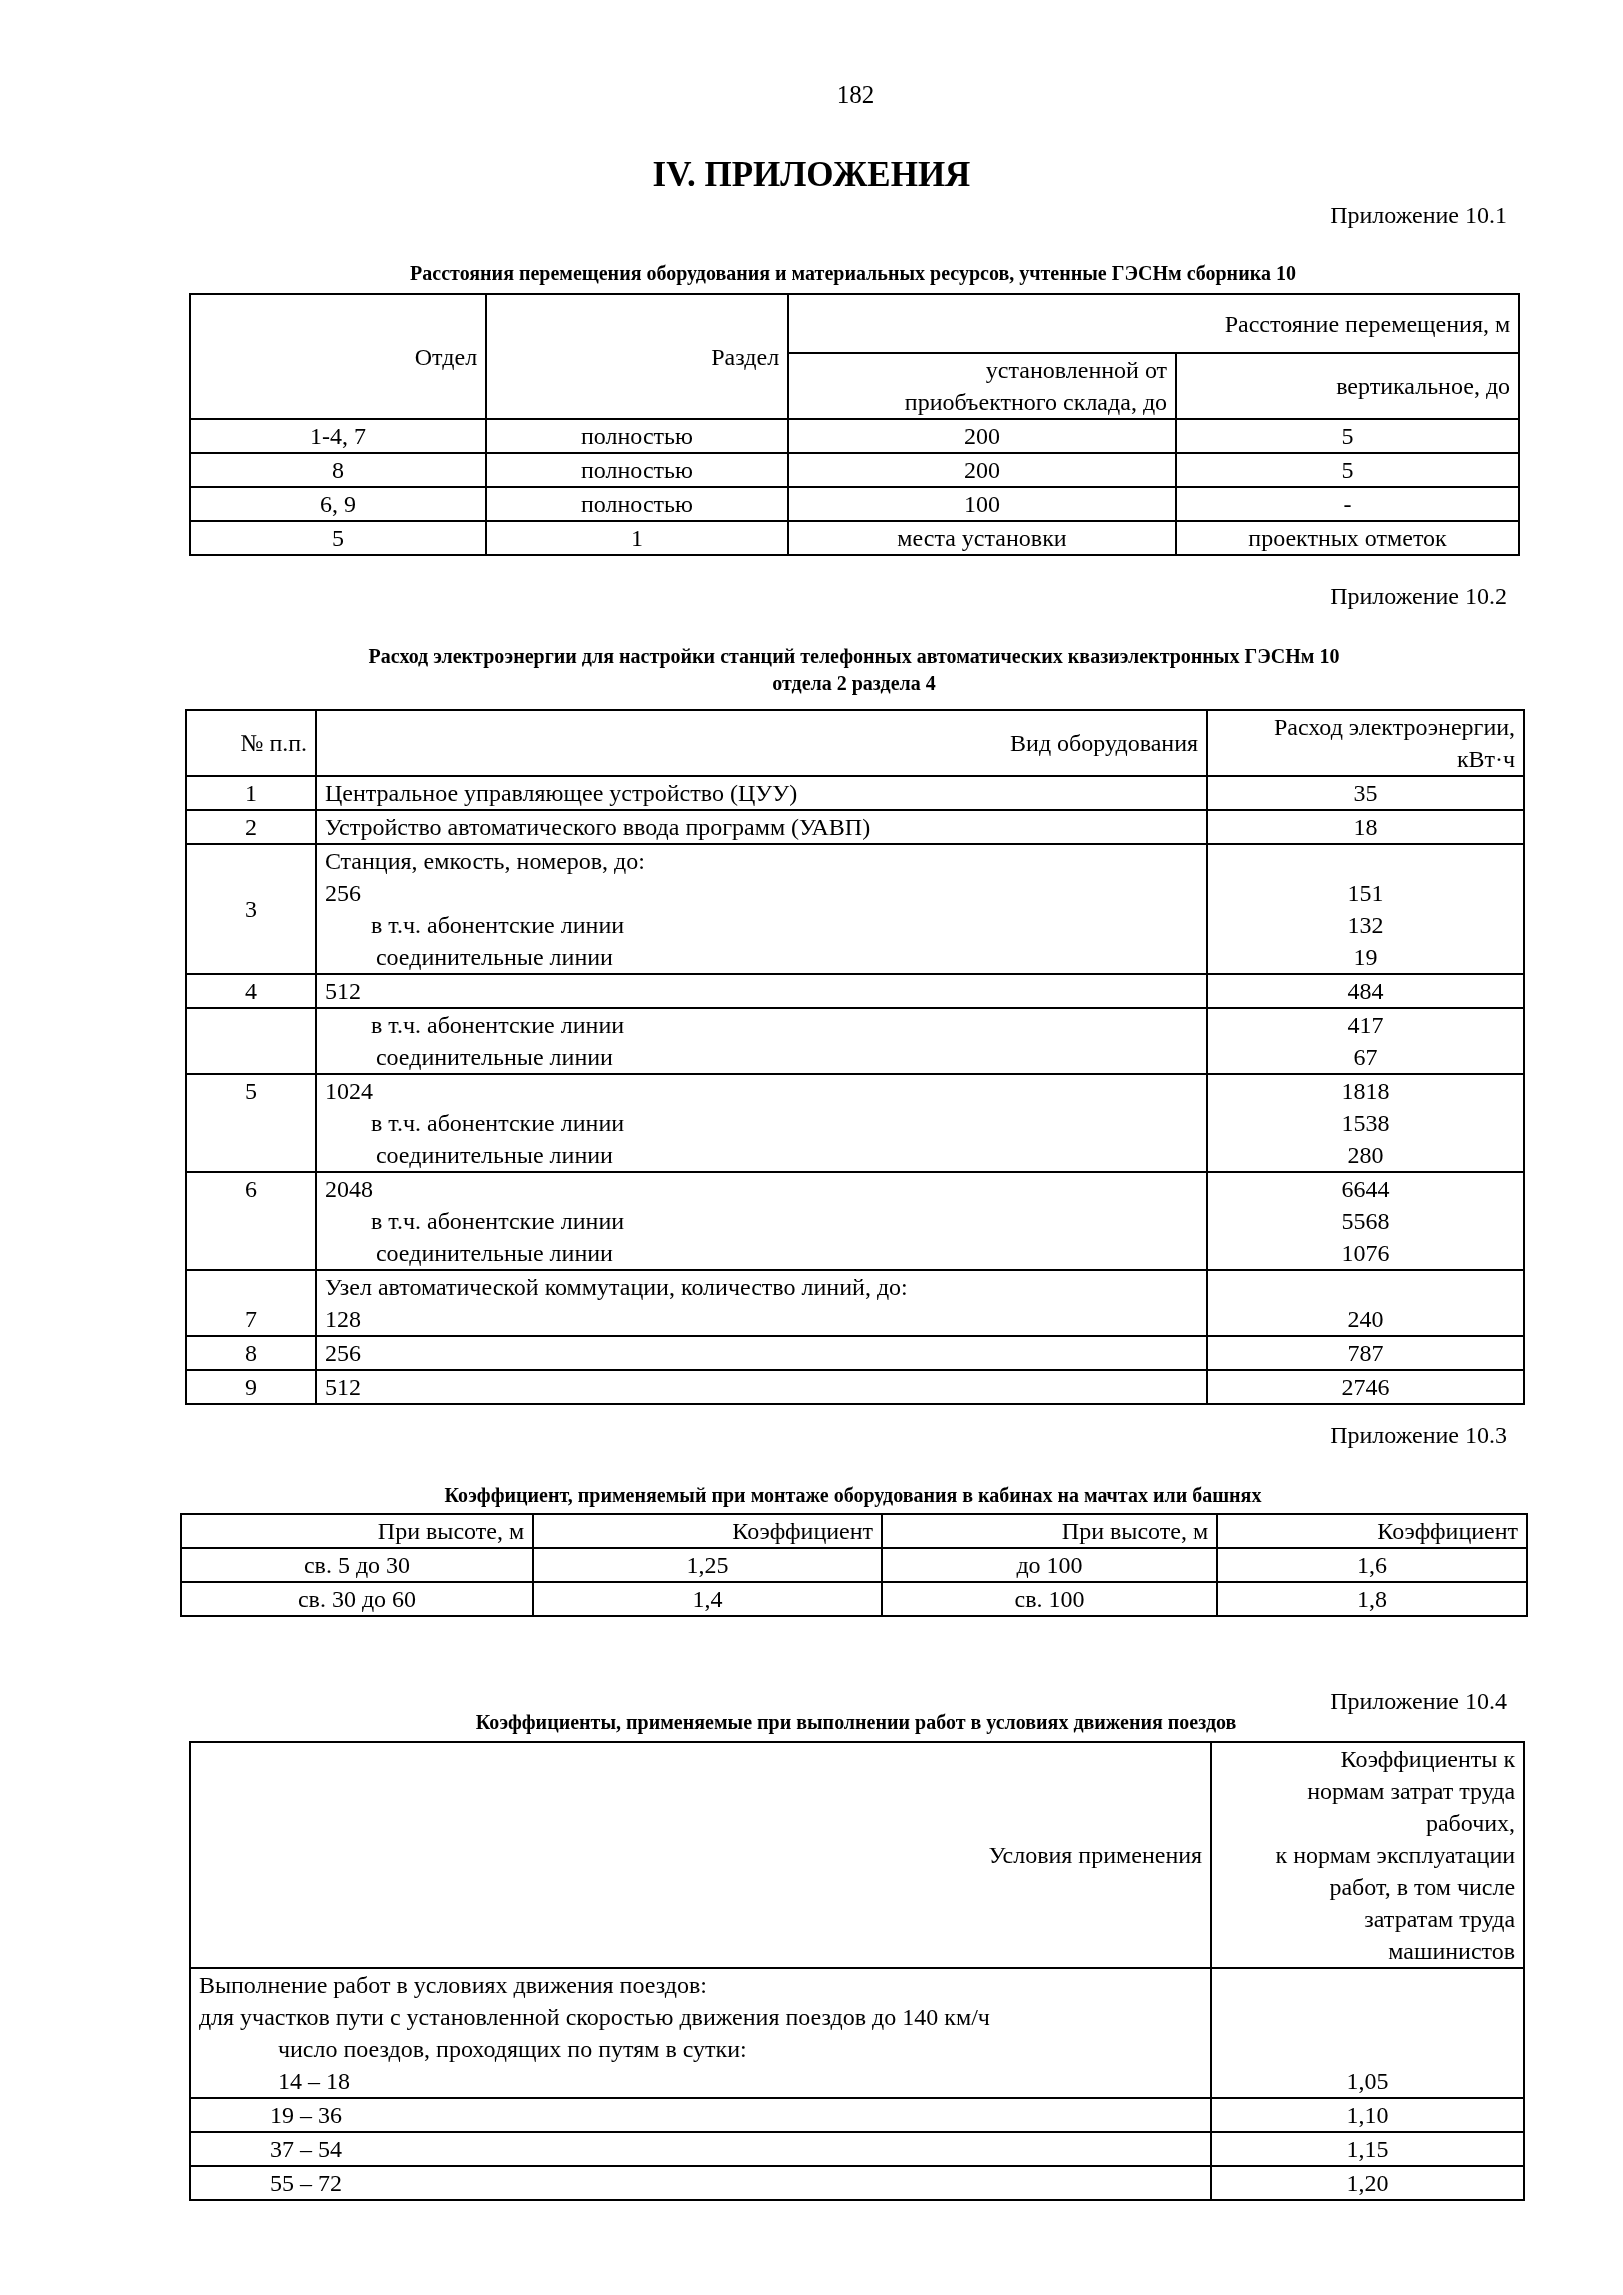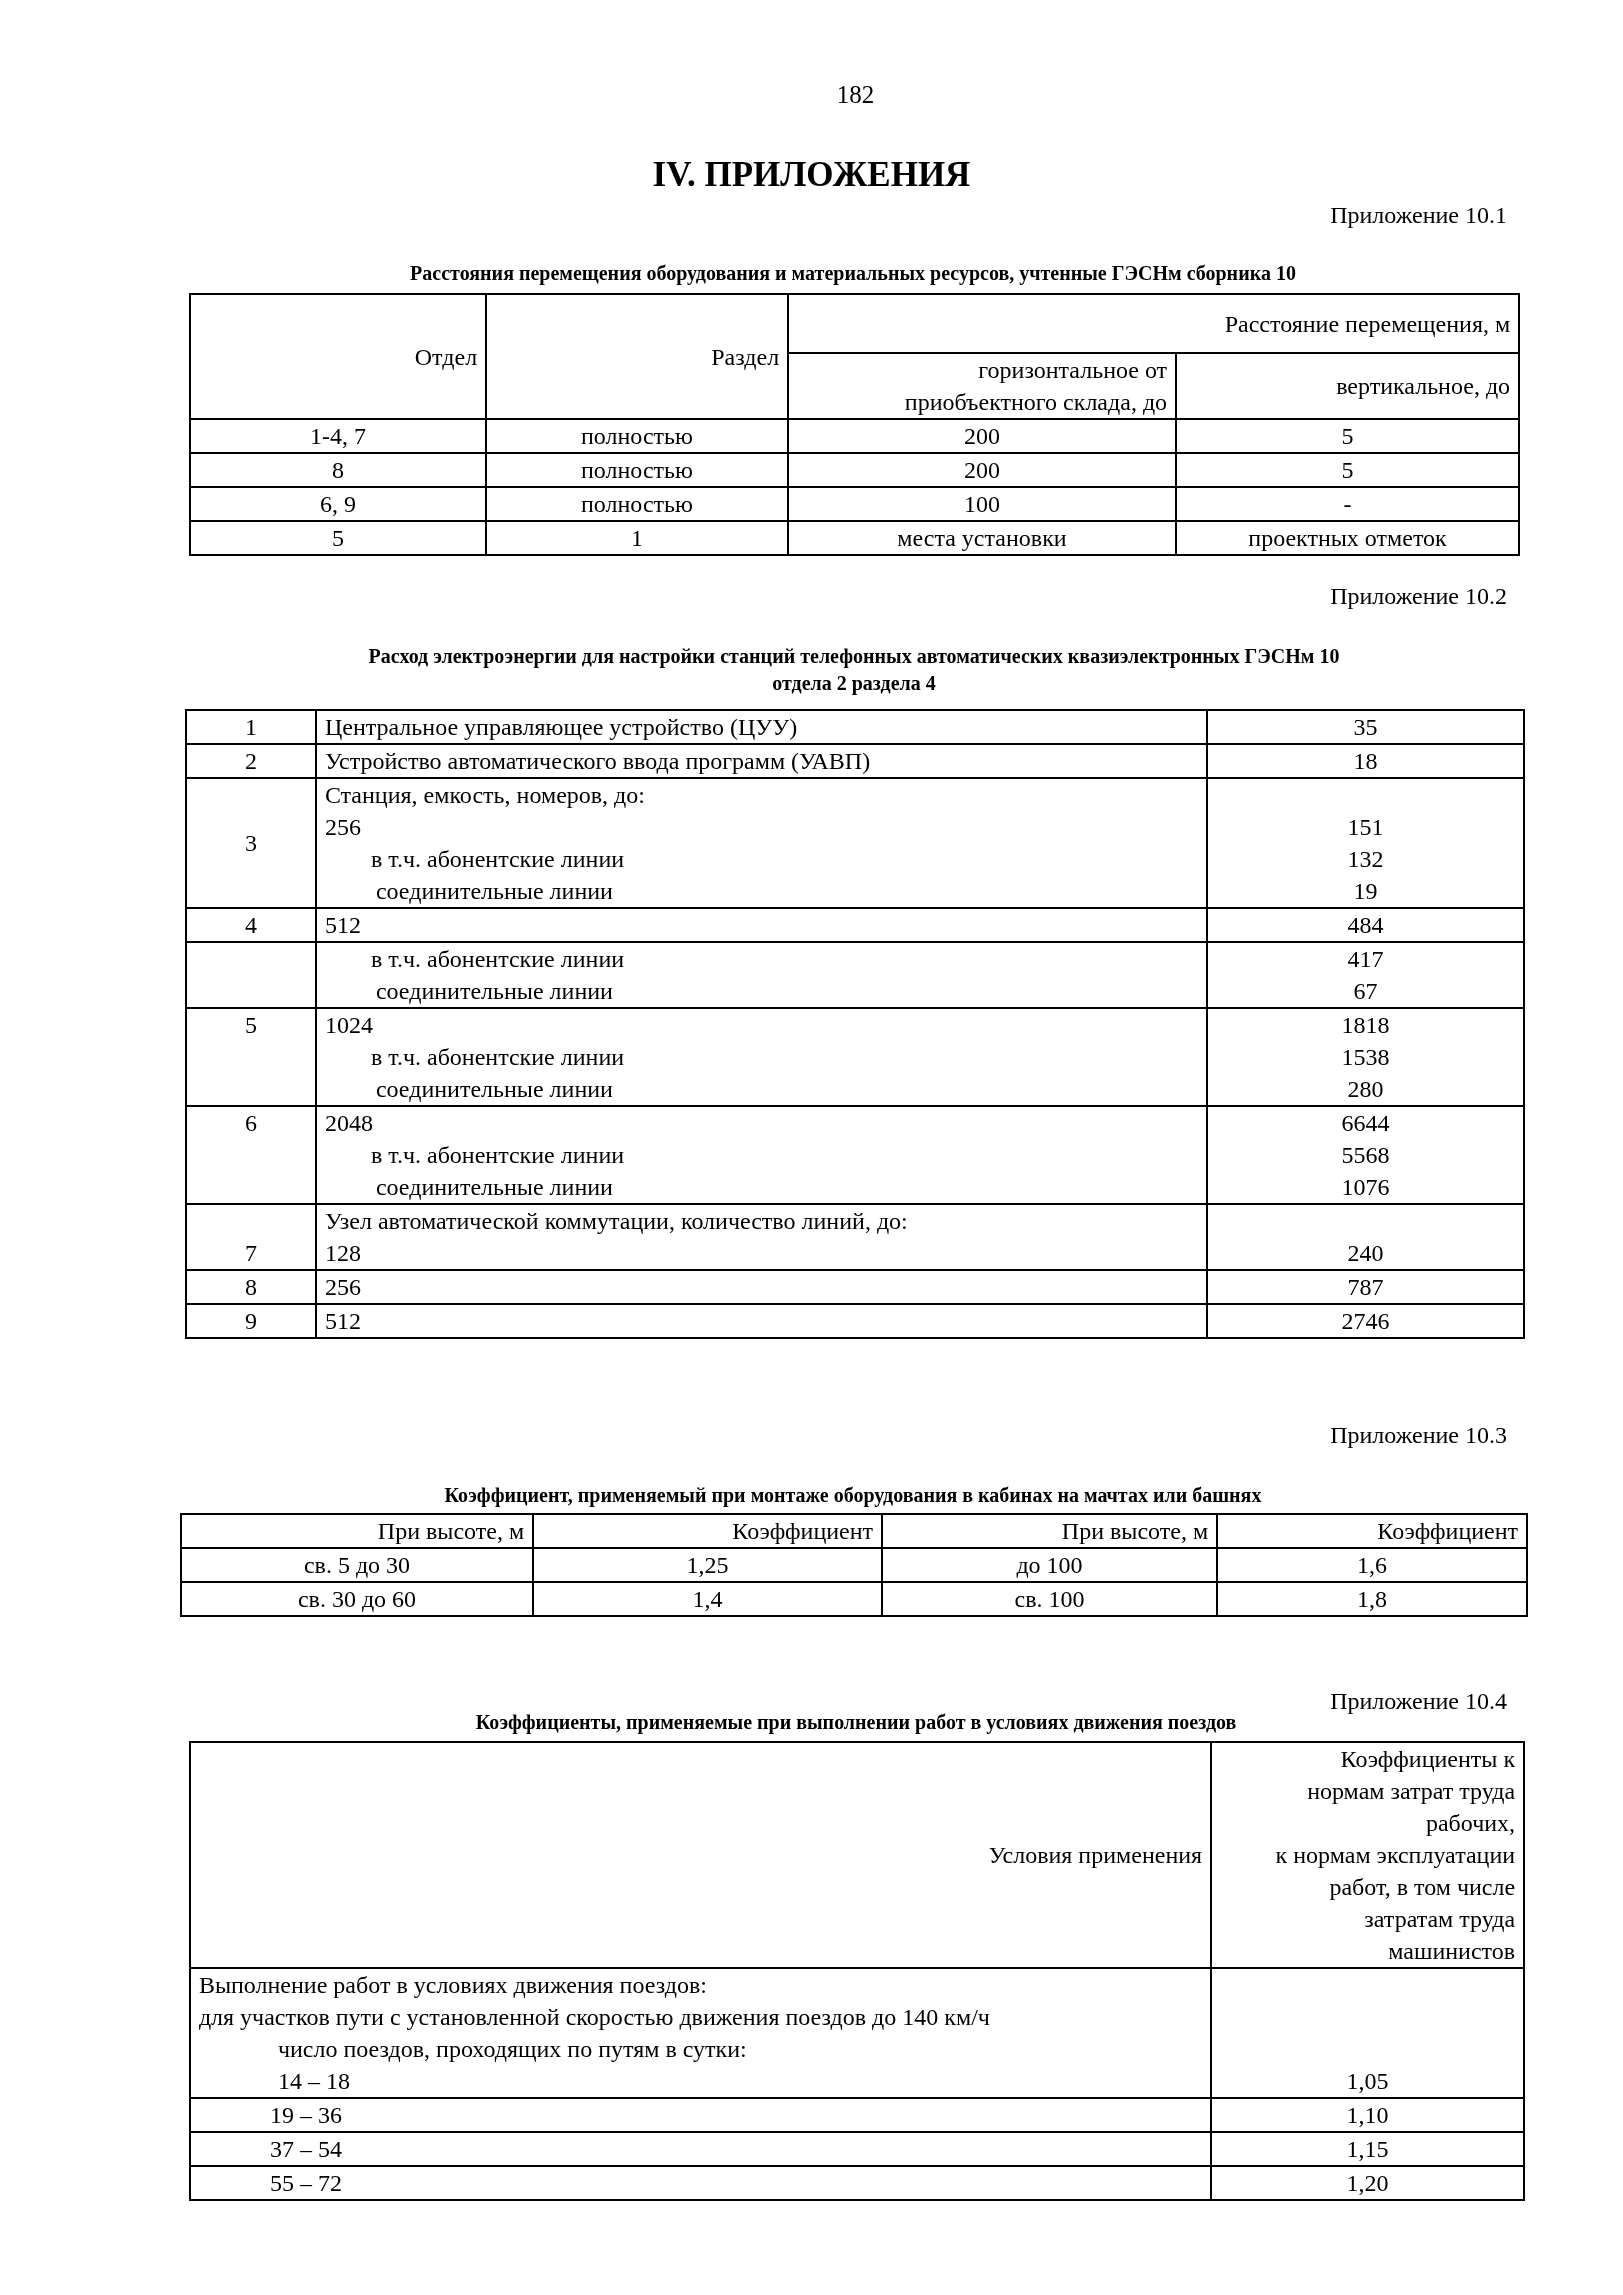--- a/index.html
+++ b/index.html
@@ -35,21 +35,21 @@
       <col style="width:343px">
     </colgroup>
   <tbody>
       <tr style="height:59px;">
     <th rowspan="2">Отдел</th>
     <th rowspan="2">Раздел</th>
     <th colspan="2">Расстояние перемещения, м</th>
   </tr>
   <tr style="height:64px;">
     <th>
-      <span class="line">горизонтальное от</span>
+      <span class="line">установленной от</span>
       <span class="line">приобъектного склада, до</span>
     </th>
     <th>вертикальное, до</th>
   </tr>
   <tr style="height:32px;">
     <td class="c">1-4, 7</td>
     <td class="c">полностью</td>
     <td class="c">200</td>
     <td class="c">5</td>
   </tr>
@@ -79,20 +79,28 @@
   <span class="line">Расход электроэнергии для настройки станций телефонных автоматических квазиэлектронных ГЭСНм 10</span>
   <span class="line">отдела 2 раздела 4</span>
 </div>
 <table style="left:185px; top:709px; width:1338px;">
   <colgroup>
       <col style="width:130px">
       <col style="width:891px">
       <col style="width:317px">
     </colgroup>
   <tbody>
+      <tr style="height:64px;">
+    <th>№ п.п.</th>
+    <th>Вид оборудования</th>
+    <th>
+      <span class="line">Расход электроэнергии,</span>
+      <span class="line">кВт·ч</span>
+    </th>
+  </tr>
   <tr>
     <td class="c">1</td>
     <td class="l">Центральное управляющее устройство (ЦУУ)</td>
     <td class="c">35</td>
   </tr>
   <tr>
     <td class="c">2</td>
     <td class="l">Устройство автоматического ввода программ (УАВП)</td>
     <td class="c">18</td>
   </tr>

